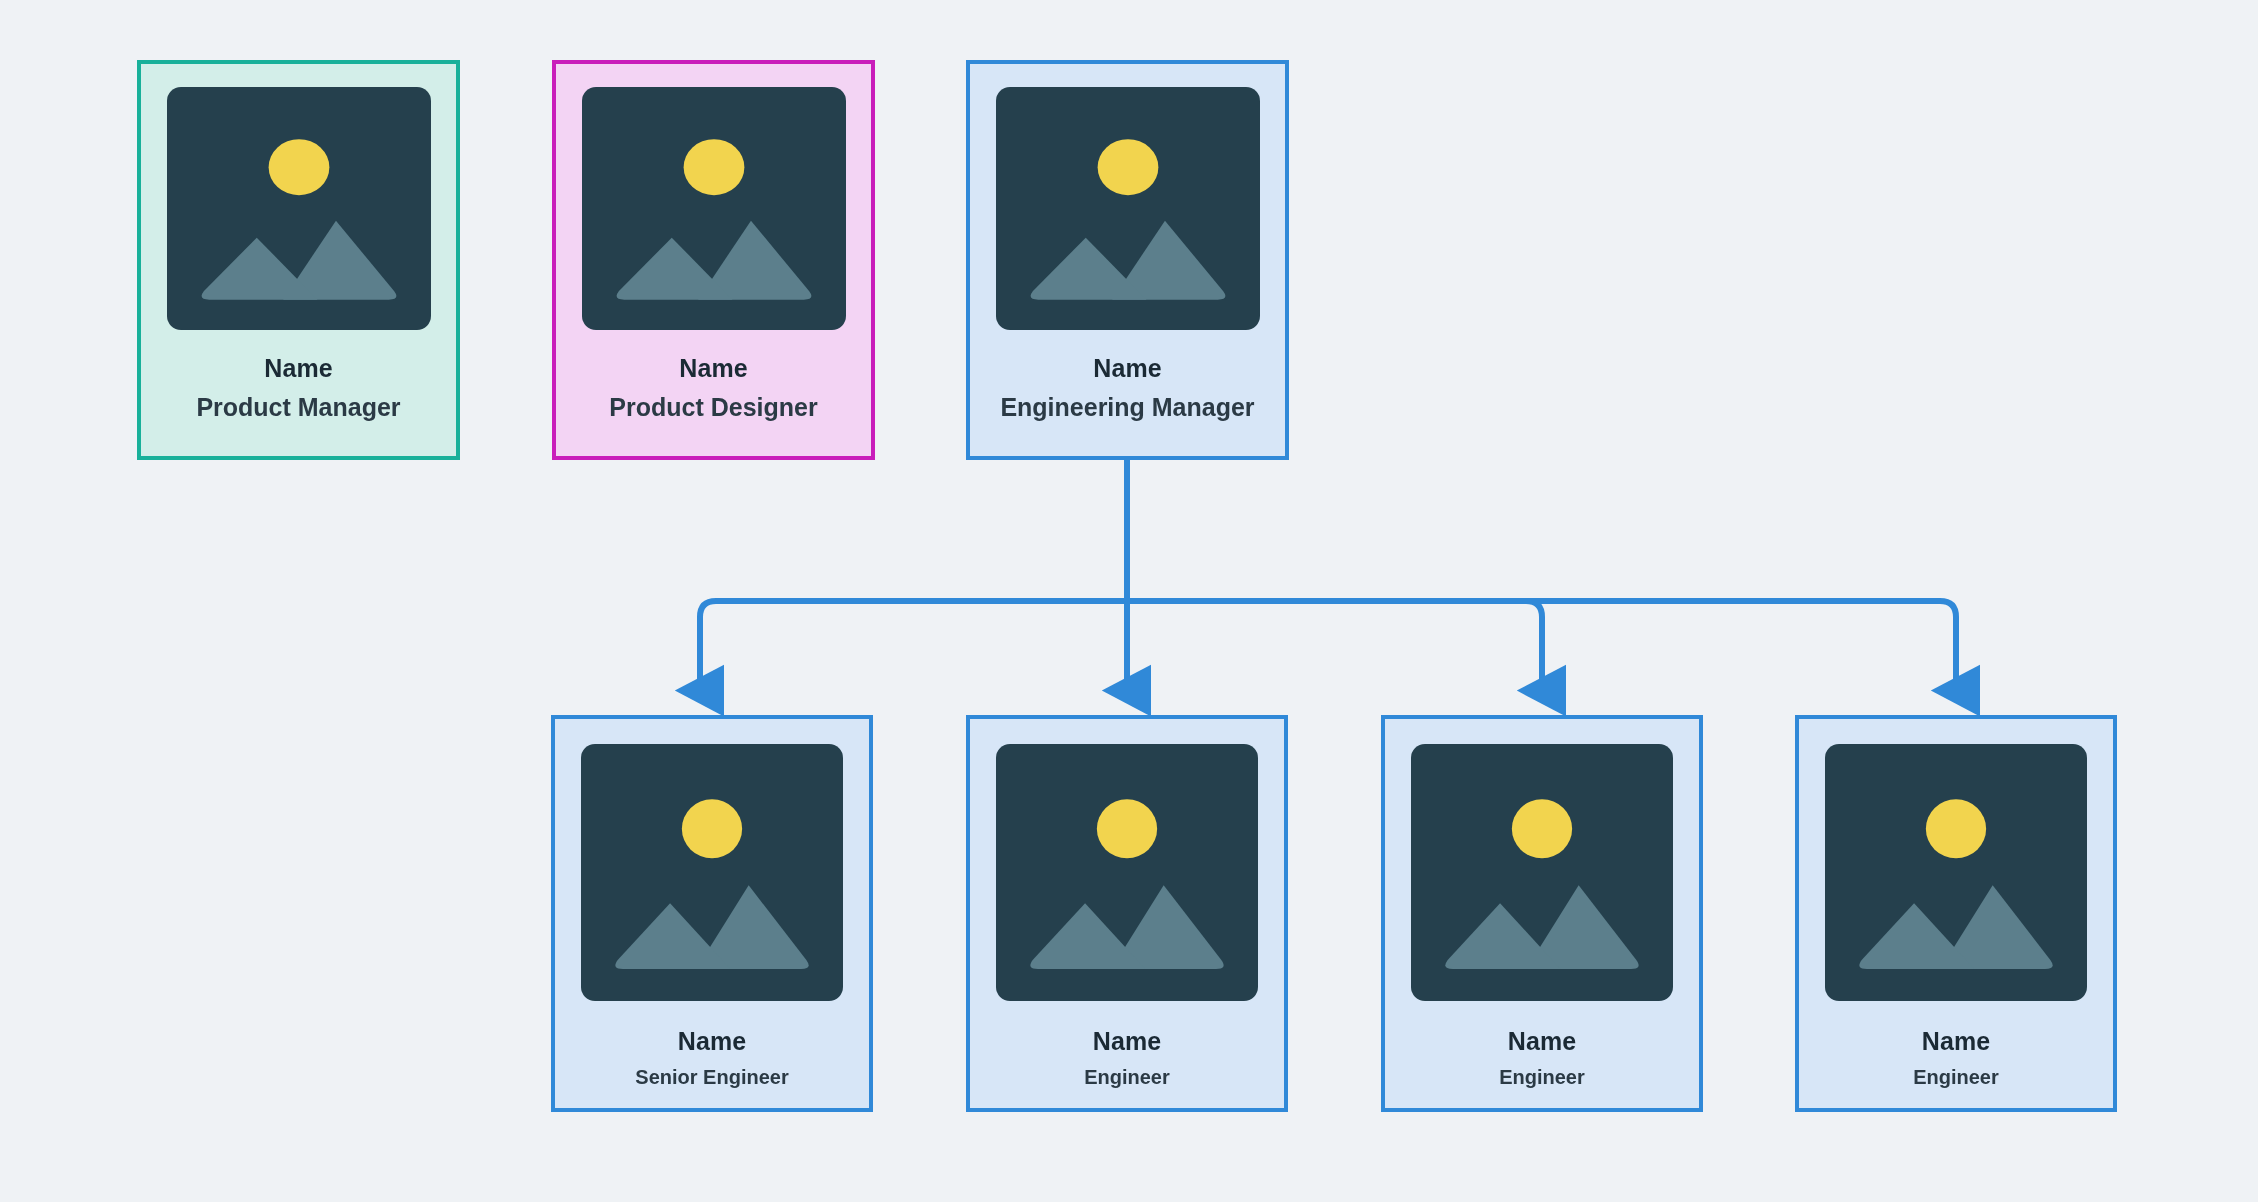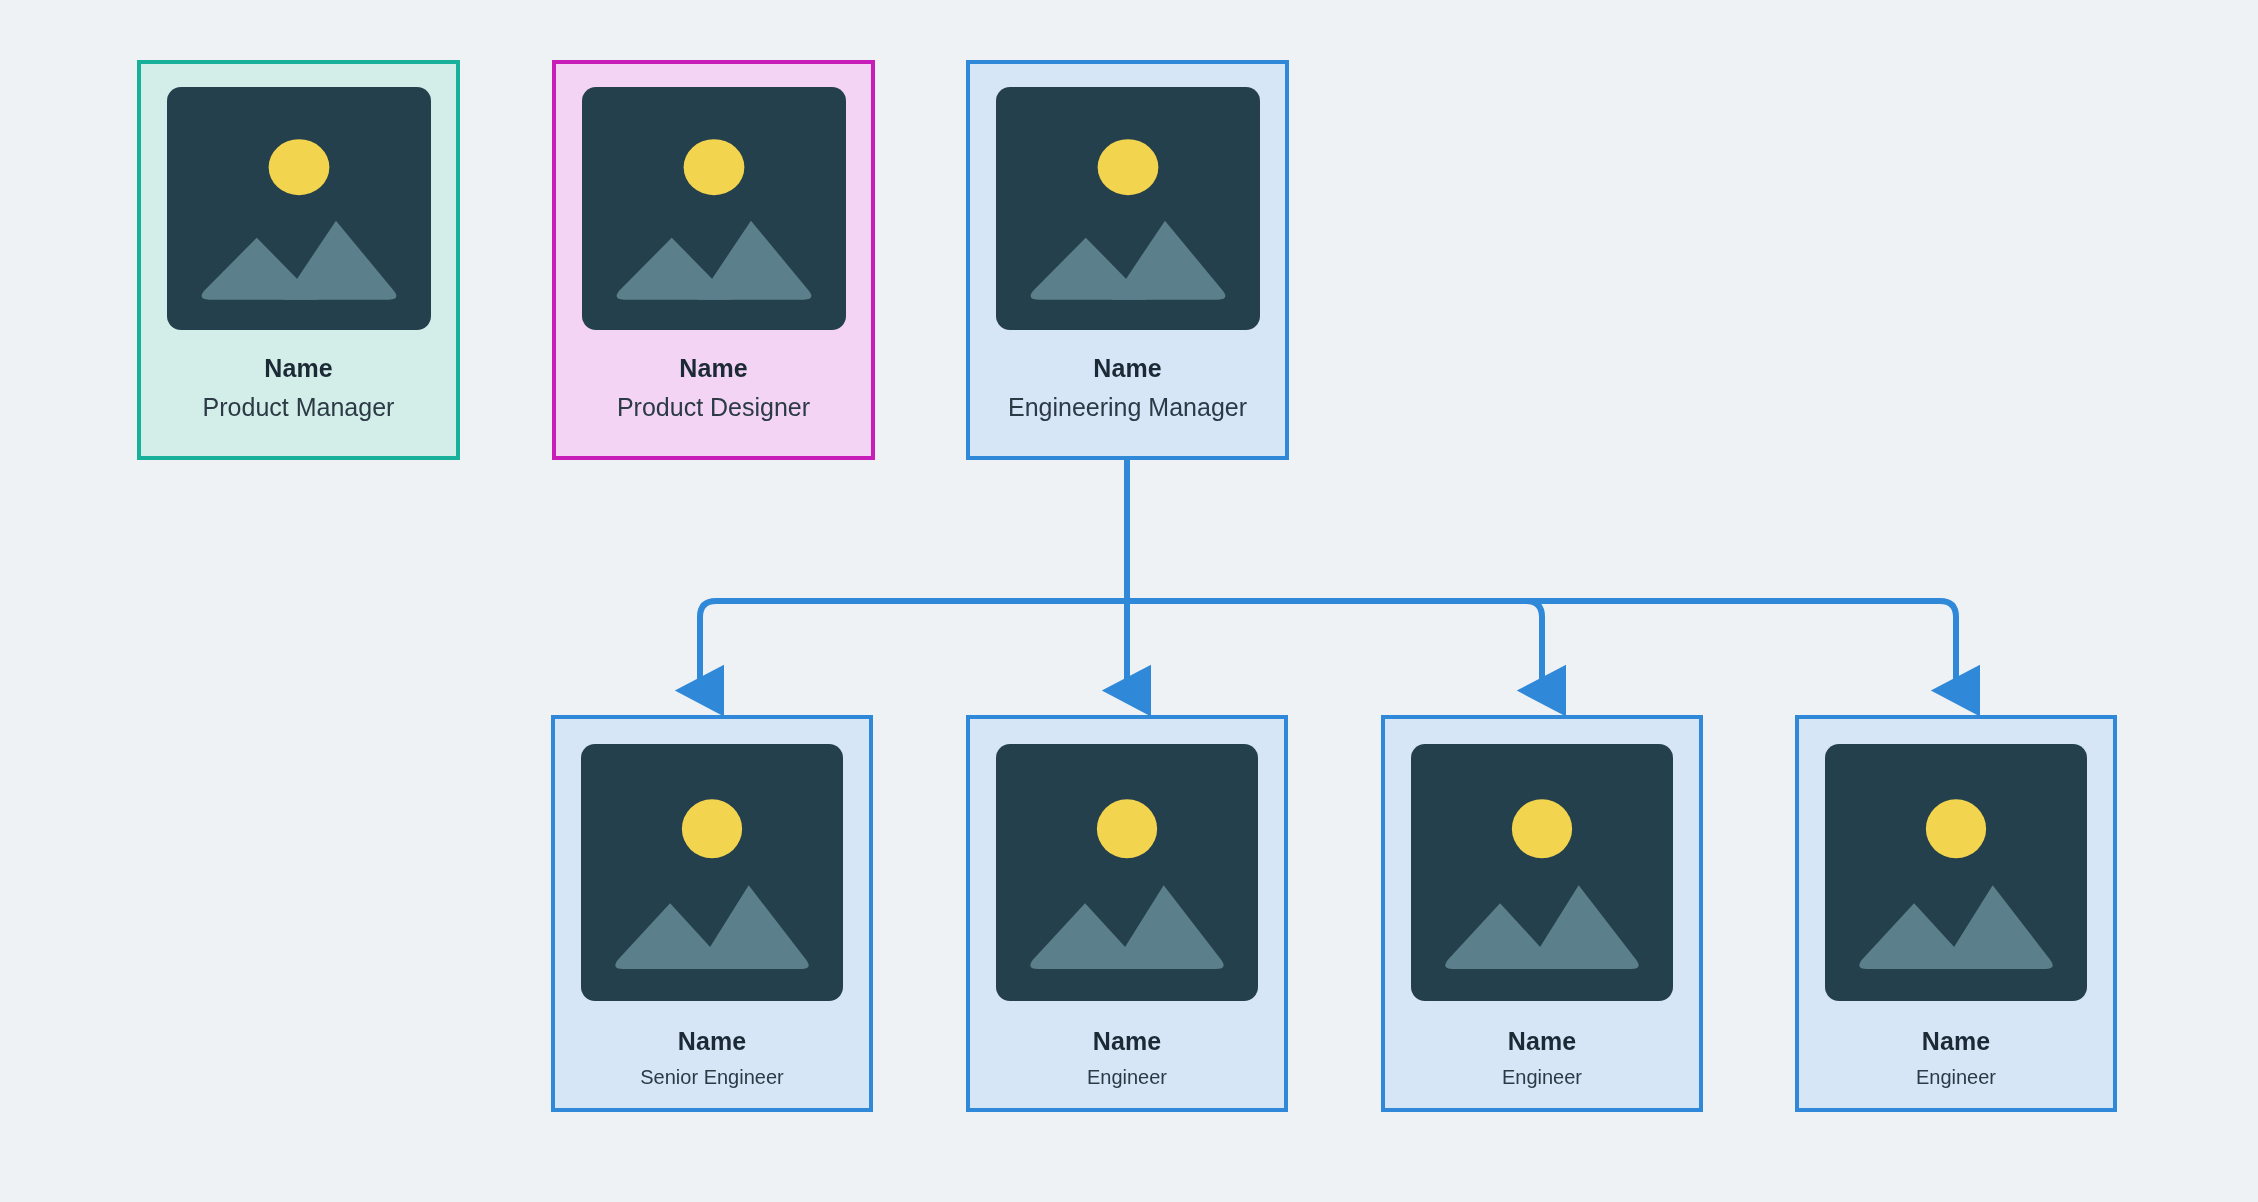--- a/index.html
+++ b/index.html
@@ -60,20 +60,21 @@
     color: #1b2a35;
     letter-spacing: 0.1px;
     text-align: right;
     line-height: 1.15;
   }
 
   .card-role {
     color: #2b3a45;
     text-align: center;
     line-height: 1.2;
+    font-weight: bold;
   }
 
   
   .row-top .thumb { width: 264px; height: 243px; margin-top: 23px; }
   .row-top .card-name { font-size: 25px; margin-top: 24px; }
   .row-top .card-role { font-size: 25px; margin-top: 9px; }
 
   
   .row-bottom .thumb { width: 262px; height: 257px; margin-top: 25px; }
   .row-bottom .card-name { font-size: 25px; margin-top: 26px; }

